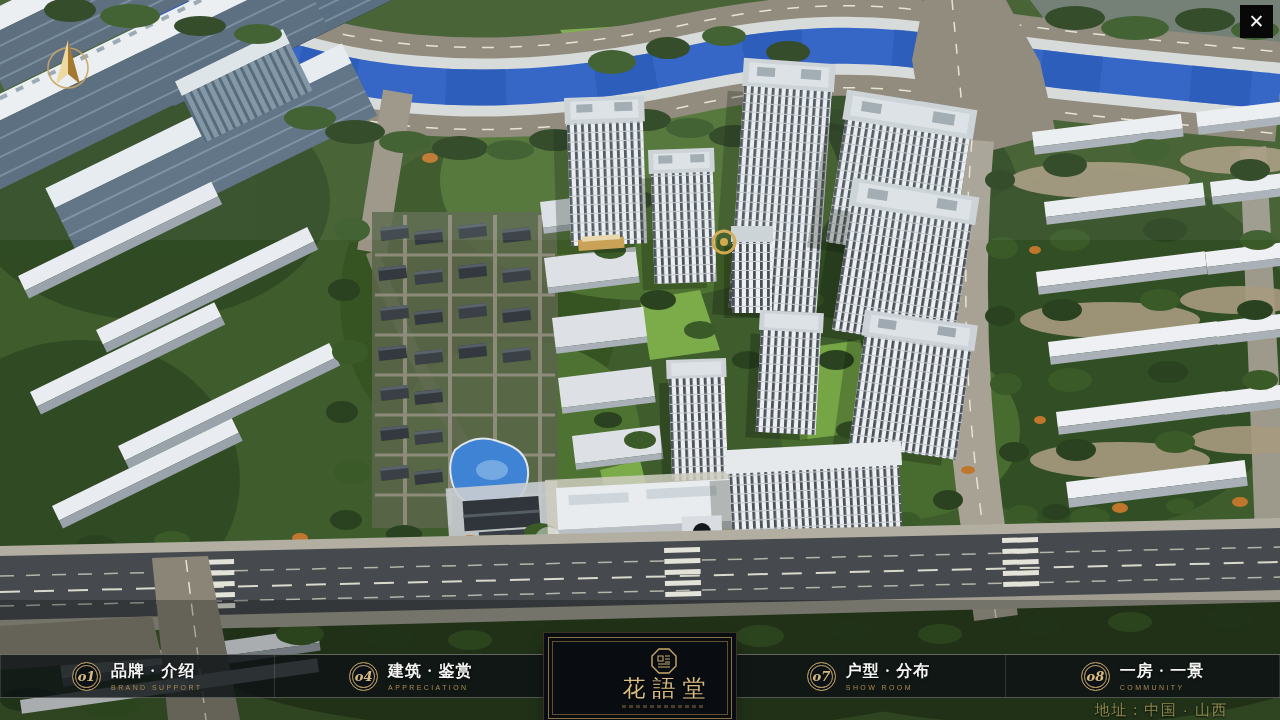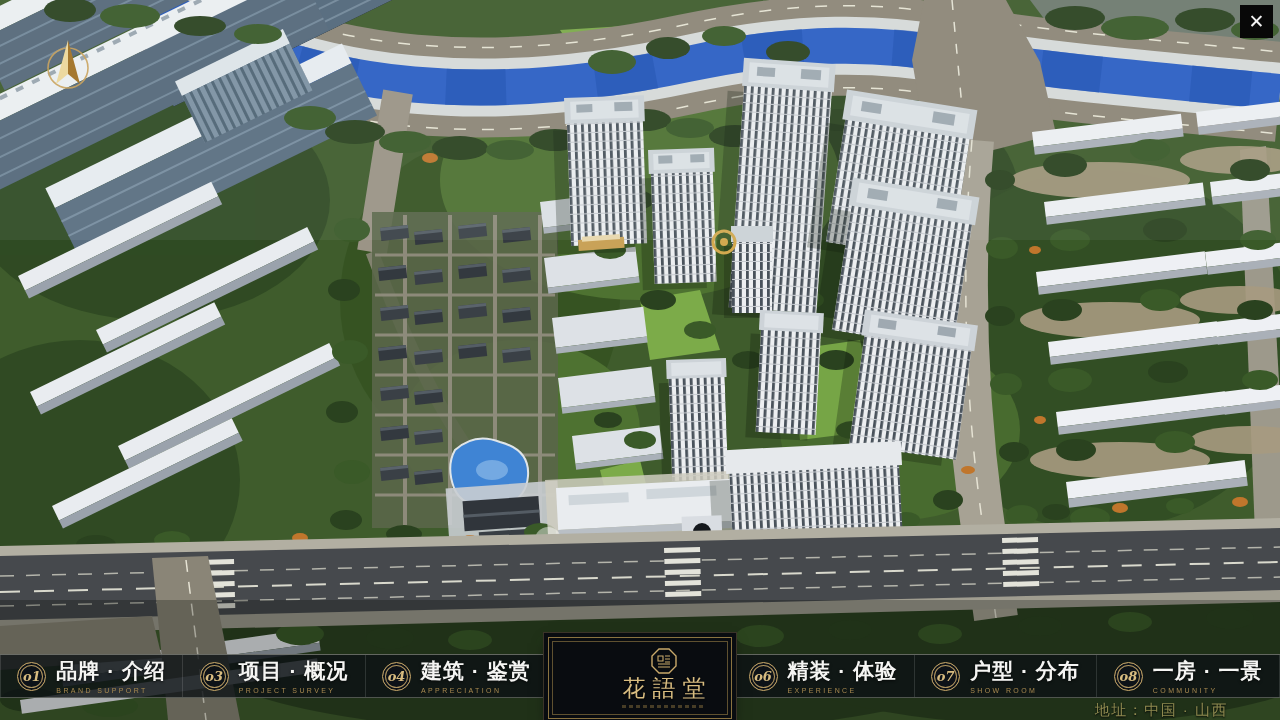--- a/index.html
+++ b/index.html
@@ -24,22 +24,22 @@
   .nav-group{flex:1;display:flex;min-width:0;}
   .nav-item{flex:1;display:flex;align-items:center;justify-content:center;gap:10px;
             border-right:1px solid rgba(255,255,255,0.13);cursor:pointer;min-width:0;}
   .nav-group.left .nav-item:first-child{border-left:1px solid rgba(255,255,255,0.13);}
   .badge{width:27px;height:27px;border-radius:50%;flex:0 0 27px;
          border:1px solid #c9a96a;background:#0d1218;
          box-shadow:inset 0 0 0 2px #0d1218, inset 0 0 0 3px rgba(201,169,106,.85);
          display:flex;align-items:center;justify-content:center;}
   .badge i{font:italic 700 13px "DejaVu Serif",serif;color:#d8bc80;}
   .txt{display:flex;flex-direction:column;align-items:flex-start;}
-  .zh{color:#f5f5f3;font-weight:700;font-size:21px;letter-spacing:1px;white-space:nowrap;
-      text-shadow:0 1px 3px rgba(0,0,0,.7);}
+  .zh{color:#f5f5f3;font-weight:700;font-size:16px;letter-spacing:1px;white-space:nowrap;
+      text-shadow:0 1px 3px rgba(0,0,0,.7);font-family:Liberation Serif, serif;}
   .en{color:#a98a50;font-size:7px;letter-spacing:2.4px;margin-top:2px;white-space:nowrap;
       border-bottom:1px solid rgba(169,138,80,.0);}
 
   
   .logo-box{position:relative;flex:0 0 134px;width:134px;height:80px;top:-18px;z-index:6;
             background:#090c10;border:1px solid #8a7340;
             box-shadow:0 0 0 4px #090c10,0 0 0 5px #3a3328,0 6px 14px rgba(0,0,0,.6),
                        inset 0 0 0 3px #090c10, inset 0 0 0 4px #5f5130;
             display:flex;flex-direction:column;align-items:center;justify-content:center;
             cursor:pointer;padding-left:48px;}
@@ -652,57 +652,39 @@
         <span class="badge">
             <i>o1</i>
           </span>
         <span class="txt">
             <span class="zh">品牌 · 介绍</span>
             <span class="en">BRAND SUPPORT</span>
           </span>
       </div>
       <div class="nav-item">
         <span class="badge">
-            <i>o3</i>
-          </span>
-        <span class="txt">
-            <span class="zh">项目 · 概况</span>
-            <span class="en">PROJECT SURVEY</span>
-          </span>
-      </div>
-      <div class="nav-item">
-        <span class="badge">
             <i>o4</i>
           </span>
         <span class="txt">
             <span class="zh">建筑 · 鉴赏</span>
             <span class="en">APPRECIATION</span>
           </span>
       </div>
     </div>
 
     <div class="logo-box">
       <svg class="logo-seal" viewBox="0 0 26 26">
         <polygon points="8,1 18,1 25,8 25,18 18,25 8,25 1,18 1,8" fill="none" stroke="#c9a96a" stroke-width="1.4"></polygon>
         <path d="M7,8 h5 v5 h-5 z M14,8 h5 M14,11 h5 M14,14 h5 M7,16 h12 M7,19 h12" stroke="#c9a96a" stroke-width="1.1" fill="none"></path>
       </svg>
       <div class="logo-zh">花語堂</div>
       <div class="logo-sub"></div>
     </div>
 
     <div class="nav-group right">
-      <div class="nav-item">
-        <span class="badge">
-            <i>o6</i>
-          </span>
-        <span class="txt">
-            <span class="zh">精装 · 体验</span>
-            <span class="en">EXPERIENCE</span>
-          </span>
-      </div>
       <div class="nav-item">
         <span class="badge">
             <i>o7</i>
           </span>
         <span class="txt">
             <span class="zh">户型 · 分布</span>
             <span class="en">SHOW ROOM</span>
           </span>
       </div>
       <div class="nav-item">

